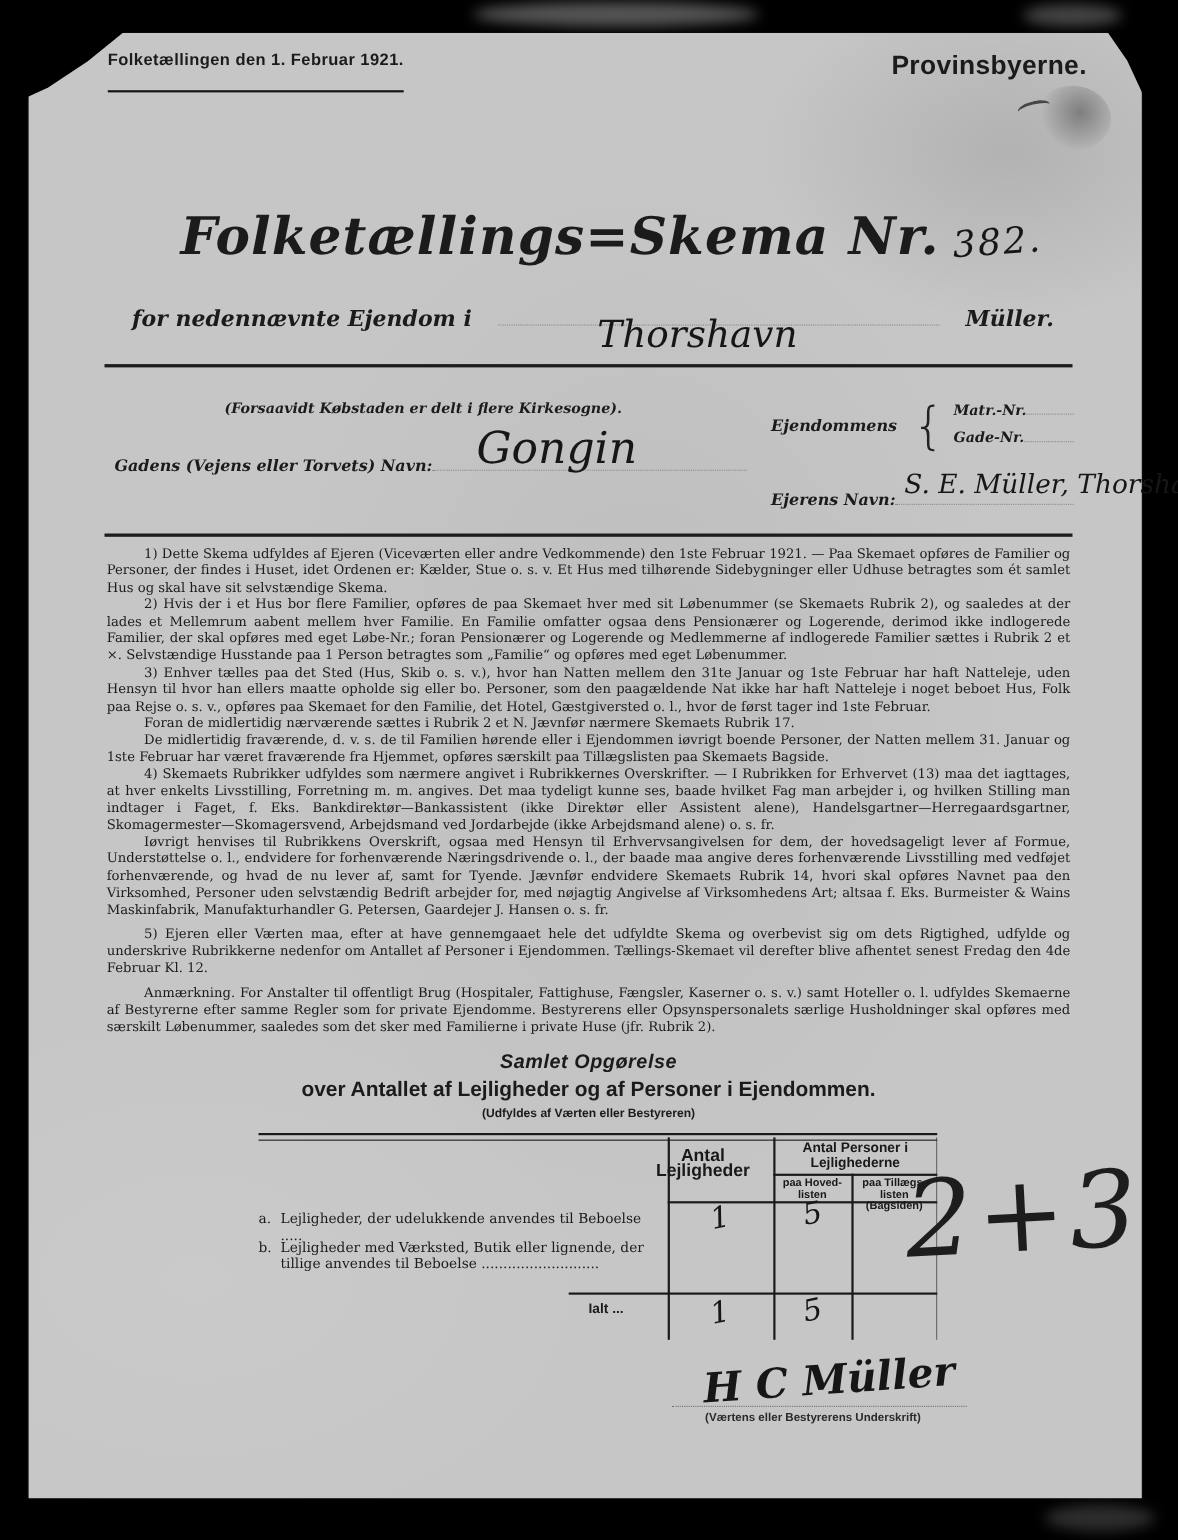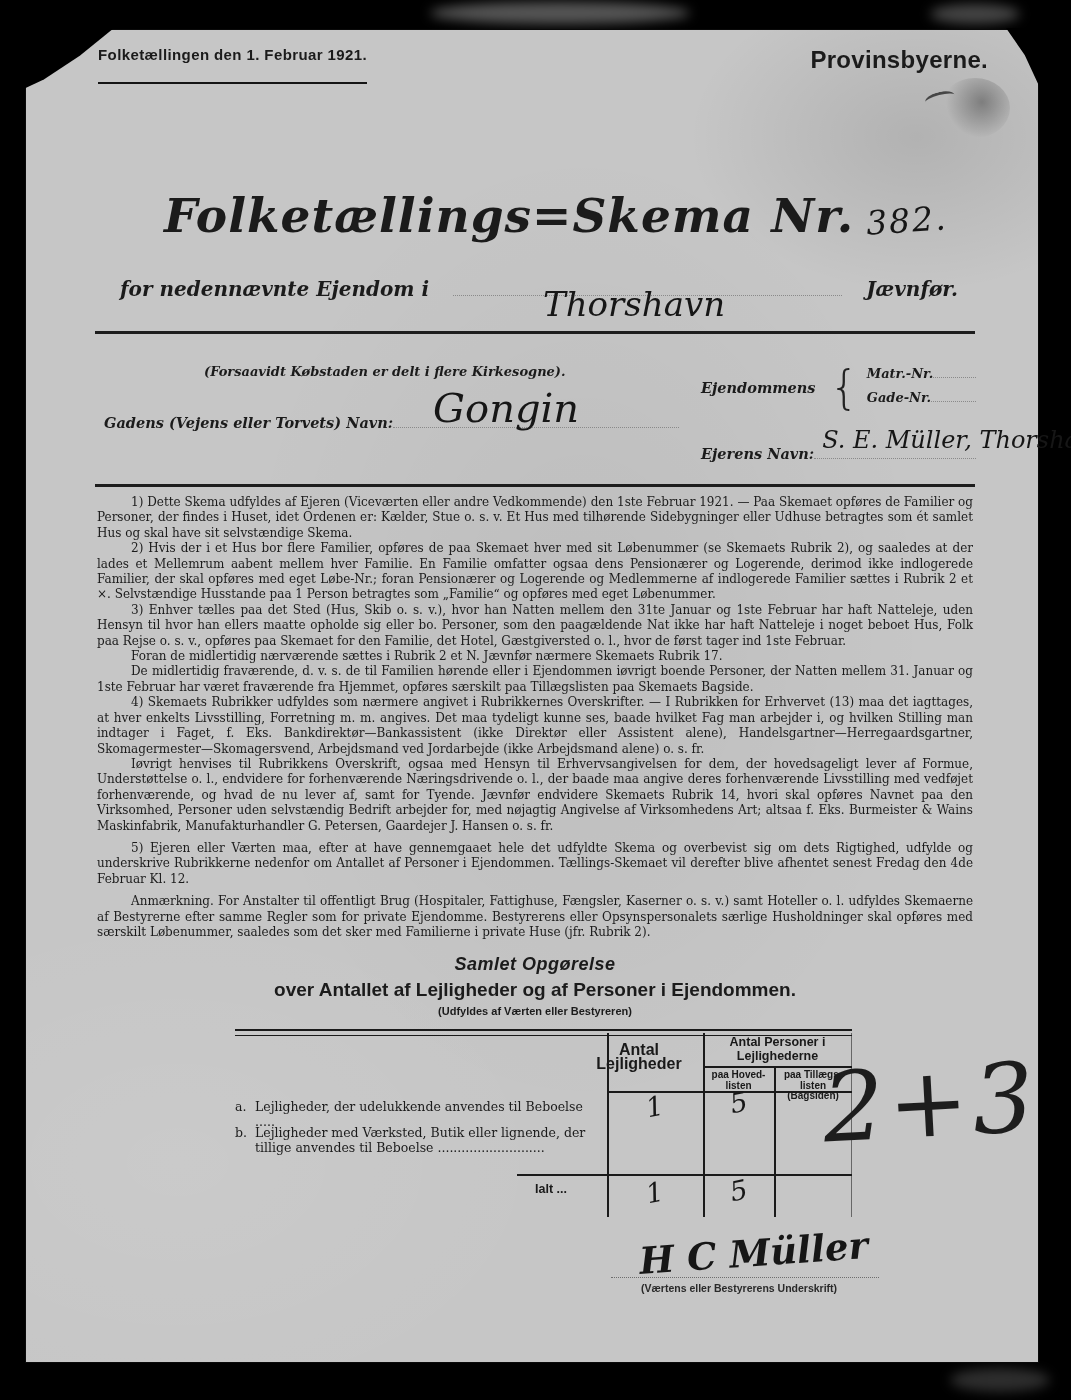--- a/index.html
+++ b/index.html
@@ -120,21 +120,21 @@
   <div class="title-row">
     <h1 class="title">Folketællings=Skema Nr.</h1>
     <span class="title-num hand">382.</span>
   </div>
 
   <div class="subtitle-row">
     <span class="sub-bold">for nedennævnte Ejendom i</span>
     <span class="city-slot">
       <span class="hand">Thorshavn</span>
     </span>
-    <span class="sub-bold">Jævnfør.</span>
+    <span class="sub-bold">Müller.</span>
   </div>
 
   <div class="rule r1"></div>
 
   <div class="fields">
     <div class="f-left">
       <div class="f-note">(Forsaavidt Købstaden er delt i flere Kirkesogne).</div>
       <div class="f-row gadens-row">
         <span class="f-label">Gadens (Vejens eller Torvets) Navn:</span>
         <span class="dots">

